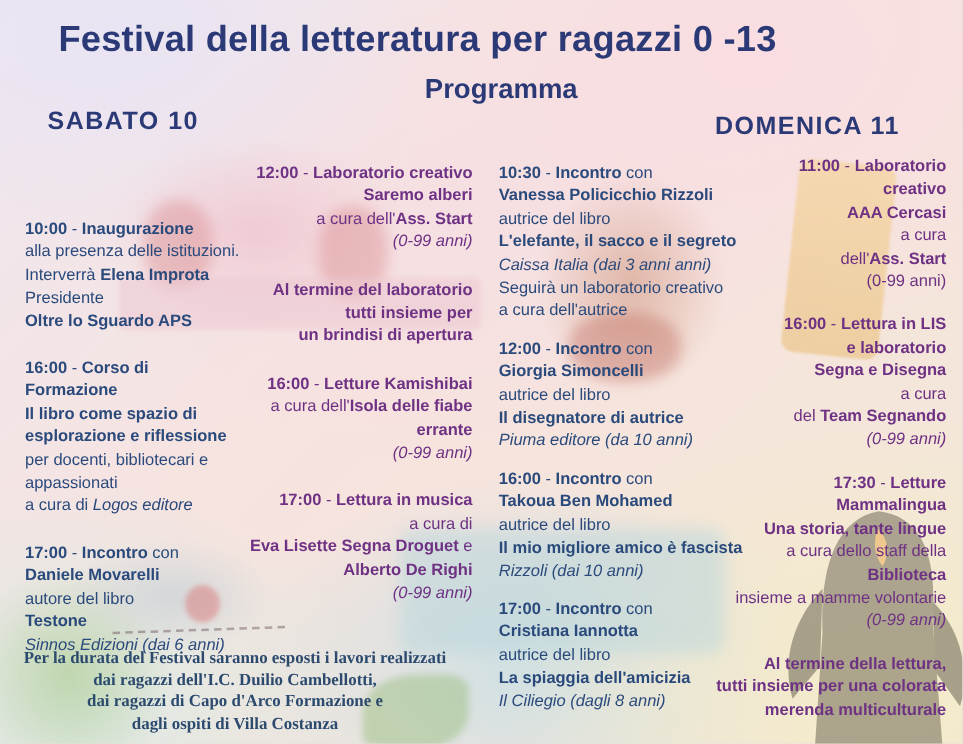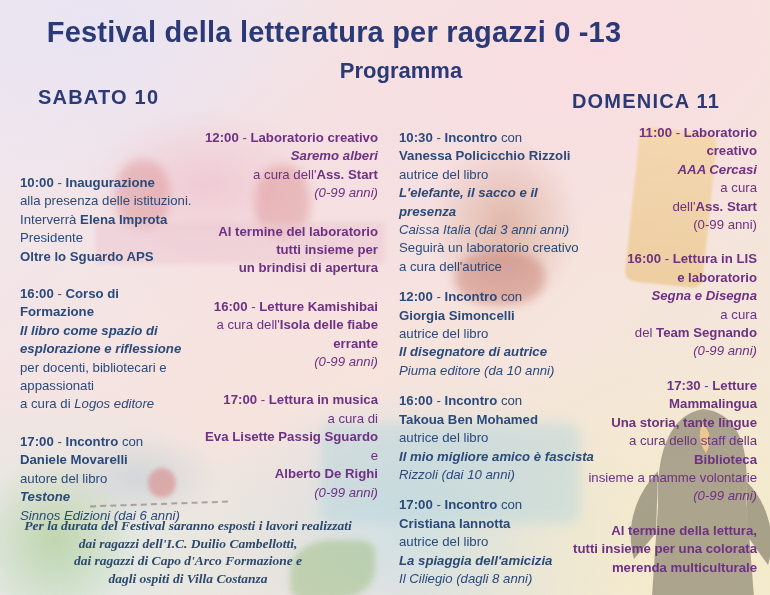--- a/index.html
+++ b/index.html
@@ -68,25 +68,25 @@
   .col-4{left:565px;top:124px;width:192px;}
   .align-left{text-align:left;}
   .align-right{text-align:right;}
   .col-1 .block{margin-bottom:19px;}
   .col-2 .block{margin-bottom:20px;}
   .col-3 .block{margin-bottom:12px;}
   .col-4 .block{margin-bottom:16px;}
   .seg-b{font-weight:700;}
   .seg-r{font-weight:400;}
   .seg-i{font-style:italic;font-weight:400;}
-  .seg-bi{font-style:italic;font-weight:700;}
+  .seg-bi{font-weight:700;}
   
   .footer-note{position:absolute;left:12px;top:517px;width:352px;z-index:1;
     text-align:center;font-family:"Liberation Serif","DejaVu Serif",serif;
-    font-size:13.5px;font-weight:700;line-height:17.5px;font-style:italic;}
+    font-size:13.5px;font-weight:700;line-height:17.5px;}
 </style>
 </head>
 <body>
 
 <div class="poster">
 
   <div class="deco deco-kids"></div>
   <div class="deco deco-kid-red1"></div>
   <div class="deco deco-kid-red2"></div>
   <div class="deco deco-strip"></div>
@@ -150,31 +150,31 @@
         </div>
         <div class="block">
           <div class="line"><span class="seg-b">16:00</span><span class="seg-r"> - </span><span class="seg-b">Letture Kamishibai</span></div>
           <div class="line"><span class="seg-r">a cura dell'</span><span class="seg-b">Isola delle fiabe</span></div>
           <div class="line"><span class="seg-b">errante</span></div>
           <div class="line"><span class="seg-i">(0-99 anni)</span></div>
         </div>
         <div class="block">
           <div class="line"><span class="seg-b">17:00</span><span class="seg-r"> - </span><span class="seg-b">Lettura in musica</span></div>
           <div class="line"><span class="seg-r">a cura di</span></div>
-          <div class="line"><span class="seg-b">Eva Lisette Passig Sguardo</span><span class="seg-r"> e</span></div>
+          <div class="line"><span class="seg-b">Eva Lisette Segna Droguet</span><span class="seg-r"> e</span></div>
           <div class="line"><span class="seg-b">Alberto De Righi</span></div>
           <div class="line"><span class="seg-i">(0-99 anni)</span></div>
         </div>
       </div>
       <div class="column col-3 align-left" style="color: rgb(43, 74, 124);">
         <div class="block">
           <div class="line"><span class="seg-b">10:30</span><span class="seg-r"> - </span><span class="seg-b">Incontro</span><span class="seg-r"> con</span></div>
           <div class="line"><span class="seg-b">Vanessa Policicchio Rizzoli</span></div>
           <div class="line"><span class="seg-r">autrice del libro</span></div>
-          <div class="line"><span class="seg-bi">L'elefante, il sacco e il presenza</span></div>
+          <div class="line"><span class="seg-bi">L'elefante, il sacco e il segreto</span></div>
           <div class="line"><span class="seg-i">Caissa Italia (dai 3 anni anni)</span></div>
           <div class="line"><span class="seg-r">Seguirà un laboratorio creativo</span></div>
           <div class="line"><span class="seg-r">a cura dell'autrice</span></div>
         </div>
         <div class="block">
           <div class="line"><span class="seg-b">12:00</span><span class="seg-r"> - </span><span class="seg-b">Incontro</span><span class="seg-r"> con</span></div>
           <div class="line"><span class="seg-b">Giorgia Simoncelli</span></div>
           <div class="line"><span class="seg-r">autrice del libro</span></div>
           <div class="line"><span class="seg-bi">Il disegnatore di autrice</span></div>
           <div class="line"><span class="seg-i">Piuma editore (da 10 anni)</span></div>

